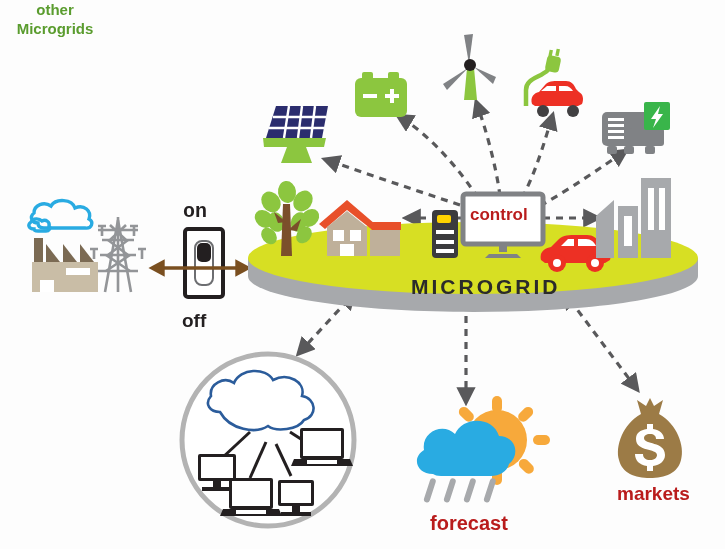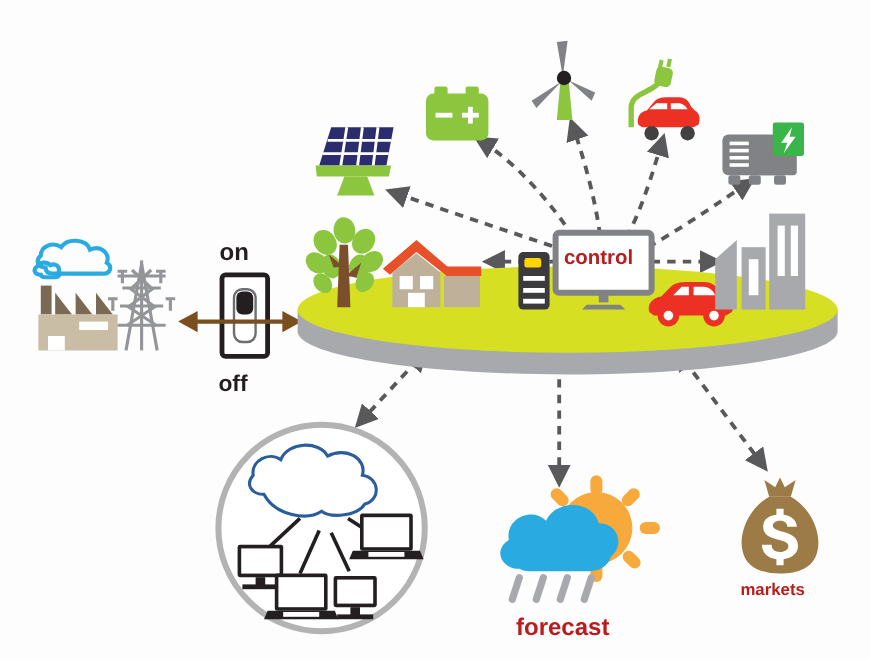--- a/index.html
+++ b/index.html
@@ -8,37 +8,37 @@
     font-family:"Liberation Sans", sans-serif;
     background:#fdfdfd;
   }
   #stage{position:absolute;inset:0;}
   .node{position:absolute;}
   .lbl{position:absolute;font-weight:bold;white-space:nowrap;}
   .lbl-green{color:#b91c1c;}
   .lbl-dark{color:#231f20;}
 
   
-  #label-on{left:183px;top:200px;font-size:20px;}
+  #label-on{left:183px;top:200px;font-size:20px;font-family:Liberation Mono, monospace;}
   #label-off{left:182px;top:310px;font-size:19px;}
 
   
   #microgrid-label{
     left:411px;top:275px;font-size:21px;letter-spacing:3px;
     color:#2b2b2b;font-weight:bold;
   }
   
   #control-label{left:470px;top:205px;font-size:17px;}
   
   #cloudtext{
     left:205px;top:378px;width:110px;text-align:center;
     font-size:15px;line-height:19px;color:#5a9c2e;font-weight:bold;
   }
   #forecast-label{left:430px;top:512px;font-size:20px;}
-  #markets-label{left:617px;top:483px;font-size:14px;}
+  #markets-label{left:617px;top:483px;font-size:19px;}
 
   svg{display:block;overflow:visible;}
   .seg{position:absolute;}
 </style>
 </head>
 <body>
 
 <div id="stage">
 
   <svg class="seg" style="left:0;top:0;width:725px;height:549px;pointer-events:none;">
@@ -133,20 +133,21 @@
       <path d="M108,10 L97,4 L97,16 Z"></path>
     </g>
   </svg>
 
   <div class="node" style="left:248px;top:222px;width:450px;height:90px;">
     <svg width="450" height="90" viewBox="0 0 450 90">
       <path d="M0,36 L0,54 C0,74 100,90 225,90 C350,90 450,74 450,54 L450,36 Z" fill="#a7a9ac"></path>
       <ellipse cx="225" cy="36" rx="225" ry="36" fill="#d7df23"></ellipse>
     </svg>
   </div>
+  <div class="lbl" id="microgrid-label">MICROGRID</div>
 
   <div class="node" style="left:256px;top:182px;width:62px;height:76px;">
     <svg width="62" height="76" viewBox="0 0 62 76">
       <g fill="#8cc63f">
         <ellipse cx="31" cy="10" rx="9" ry="11" transform="rotate(-8 31 10)"></ellipse>
         <ellipse cx="15" cy="20" rx="9" ry="11" transform="rotate(-35 15 20)"></ellipse>
         <ellipse cx="47" cy="19" rx="9" ry="11" transform="rotate(35 47 19)"></ellipse>
         <ellipse cx="8" cy="37" rx="8" ry="10" transform="rotate(-50 8 37)"></ellipse>
         <ellipse cx="54" cy="36" rx="8" ry="10" transform="rotate(50 54 36)"></ellipse>
         <ellipse cx="20" cy="40" rx="8" ry="10" transform="rotate(-20 20 40)"></ellipse>
@@ -327,20 +328,24 @@
       </g>
 
       <g fill="#231f20">
         <rect x="122" y="78" width="44" height="31" rx="2"></rect>
         <rect x="125" y="81" width="38" height="25" fill="#ffffff"></rect>
         <path d="M116,109 L172,109 L175,116 L113,116 Z"></path>
         <rect x="129" y="110" width="30" height="4" fill="#ffffff"></rect>
       </g>
     </svg>
   </div>
+  <div id="cloudtext">
+    <span>other</span><br>
+    <span>Microgrids</span>
+  </div>
 
   <div class="node" style="left:411px;top:396px;width:140px;height:112px;">
     <svg width="140" height="112" viewBox="0 0 140 112">
 
       <circle cx="86" cy="44" r="30" fill="#f7a93b"></circle>
       <g fill="#f7a93b">
         <rect x="81" y="0" width="10" height="17" rx="5"></rect>
         <rect x="81" y="72" width="10" height="17" rx="5"></rect>
         <rect x="122" y="39" width="17" height="10" rx="5"></rect>
         <rect x="110" y="10" width="10" height="17" rx="5" transform="rotate(45 115 18)"></rect>

